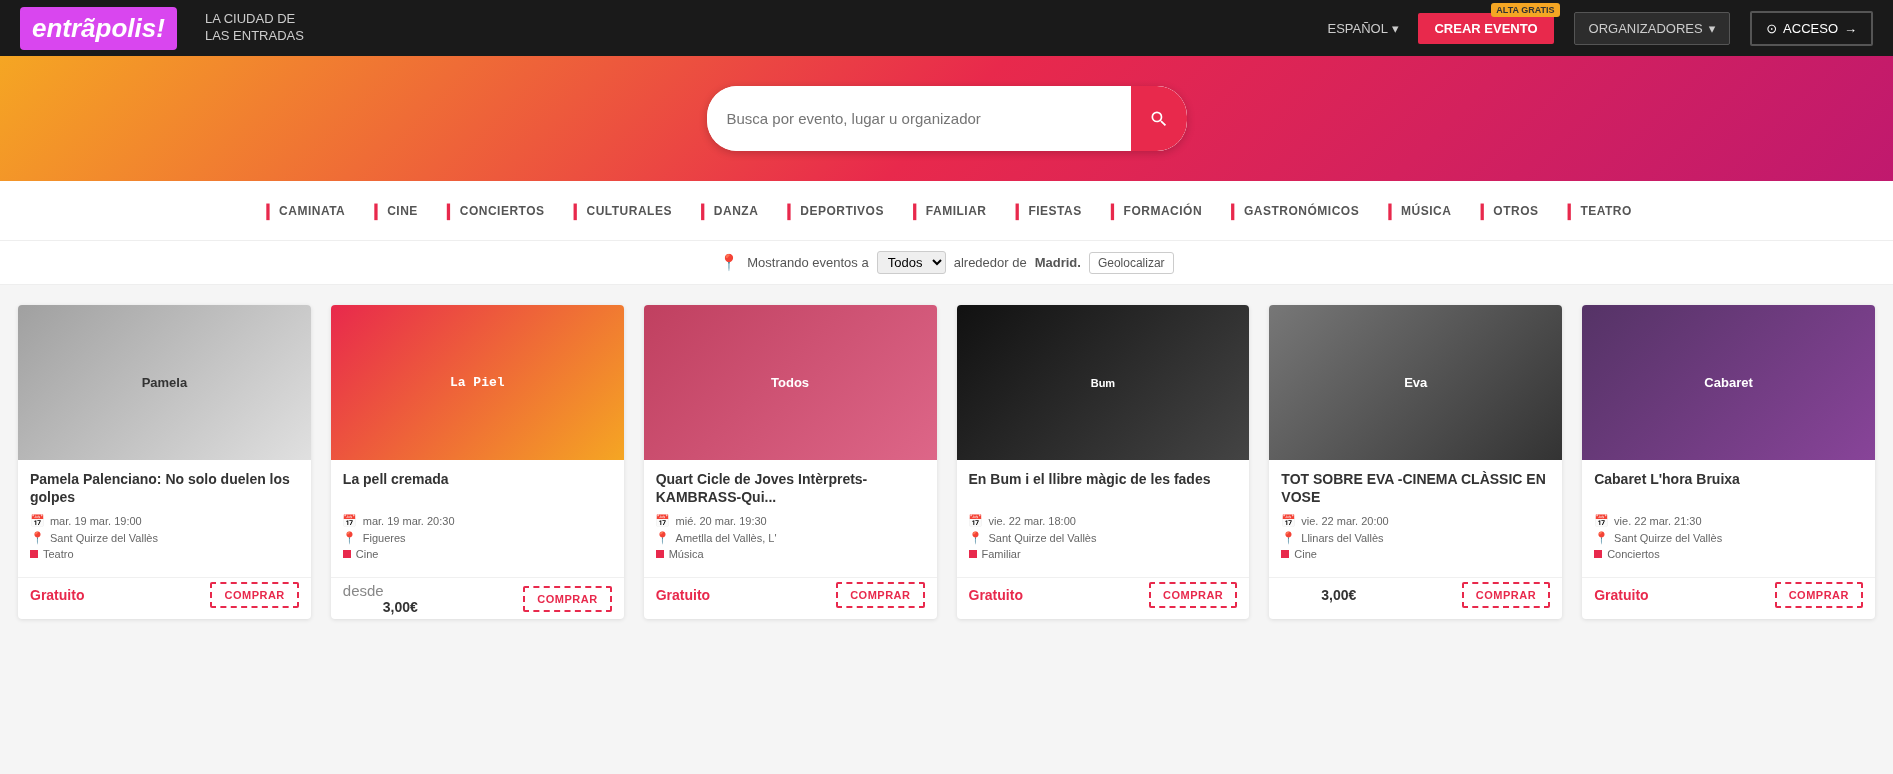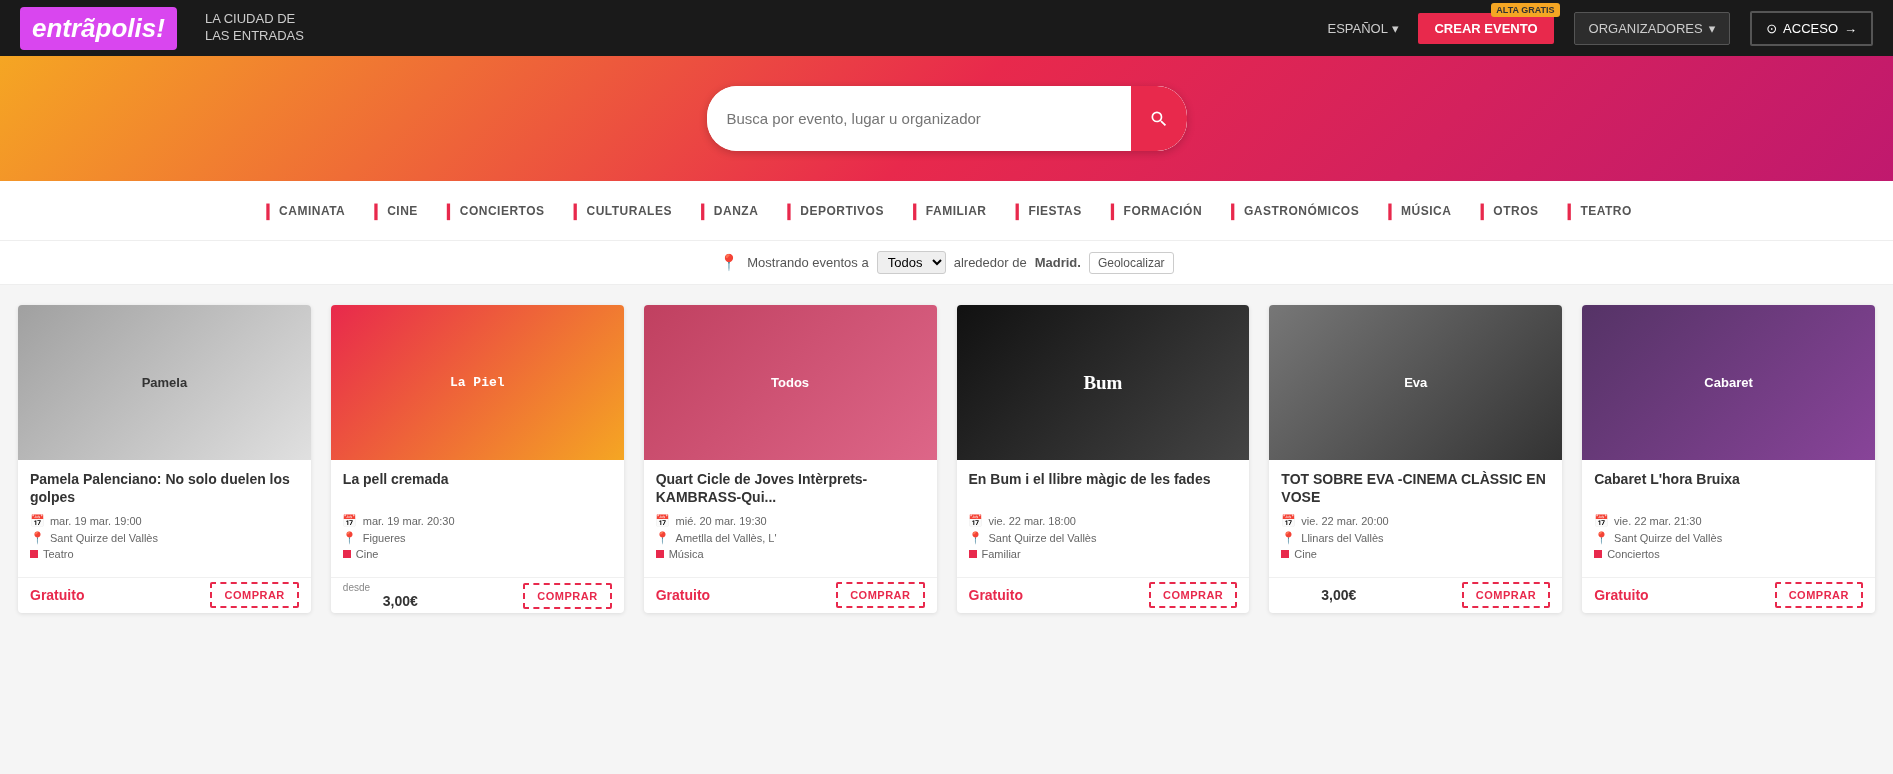--- a/index.html
+++ b/index.html
@@ -431,21 +431,21 @@
           <span>Figueres</span>
         </div>
         <div class="event-meta">
           <span class="event-category-dot"></span>
           <span>Cine</span>
         </div>
       </div>
       <div class="event-footer">
 
         <div class="event-price-paid">
-          <div style="font-size:10px;color:#888">desde</div>
+          <div style="font-size:15px;color:#888">desde</div>
           <strong>3,00€</strong>
         </div>
         <button class="comprar-btn">COMPRAR</button>
 
       </div>
     </div>
     <div class="event-card">
       <div class="event-thumb img-card3" style="background: linear-gradient(135deg, #c04060, #dd6688); display:flex; align-items:center; justify-content:center;">
         <span style="color:white; font-size:13px; font-weight:bold; text-align:center; padding:8px;">Todos</span>
       </div>
@@ -466,21 +466,21 @@
       </div>
       <div class="event-footer">
 
         <span class="event-price-free">Gratuito</span>
         <button class="comprar-btn">COMPRAR</button>
 
       </div>
     </div>
     <div class="event-card">
       <div class="event-thumb img-card4" style="background: linear-gradient(135deg, #111, #444); display:flex; align-items:center; justify-content:center;">
-        <span style="color:white; font-size:19px; font-weight:bold; text-align:center; padding:8px;font-family:Liberation Serif, serif;">Bum</span>
+        <span style="color:white; font-size:11px; font-weight:bold; text-align:center; padding:8px;">Bum</span>
       </div>
       <div class="event-body">
         <div class="event-title">En Bum i el llibre màgic de les fades</div>
         <div class="event-meta">
           <span class="event-meta-icon">📅</span>
           <span>vie. 22 mar. 18:00</span>
         </div>
         <div class="event-meta">
           <span class="event-meta-icon">📍</span>
           <span>Sant Quirze del Vallès</span>

